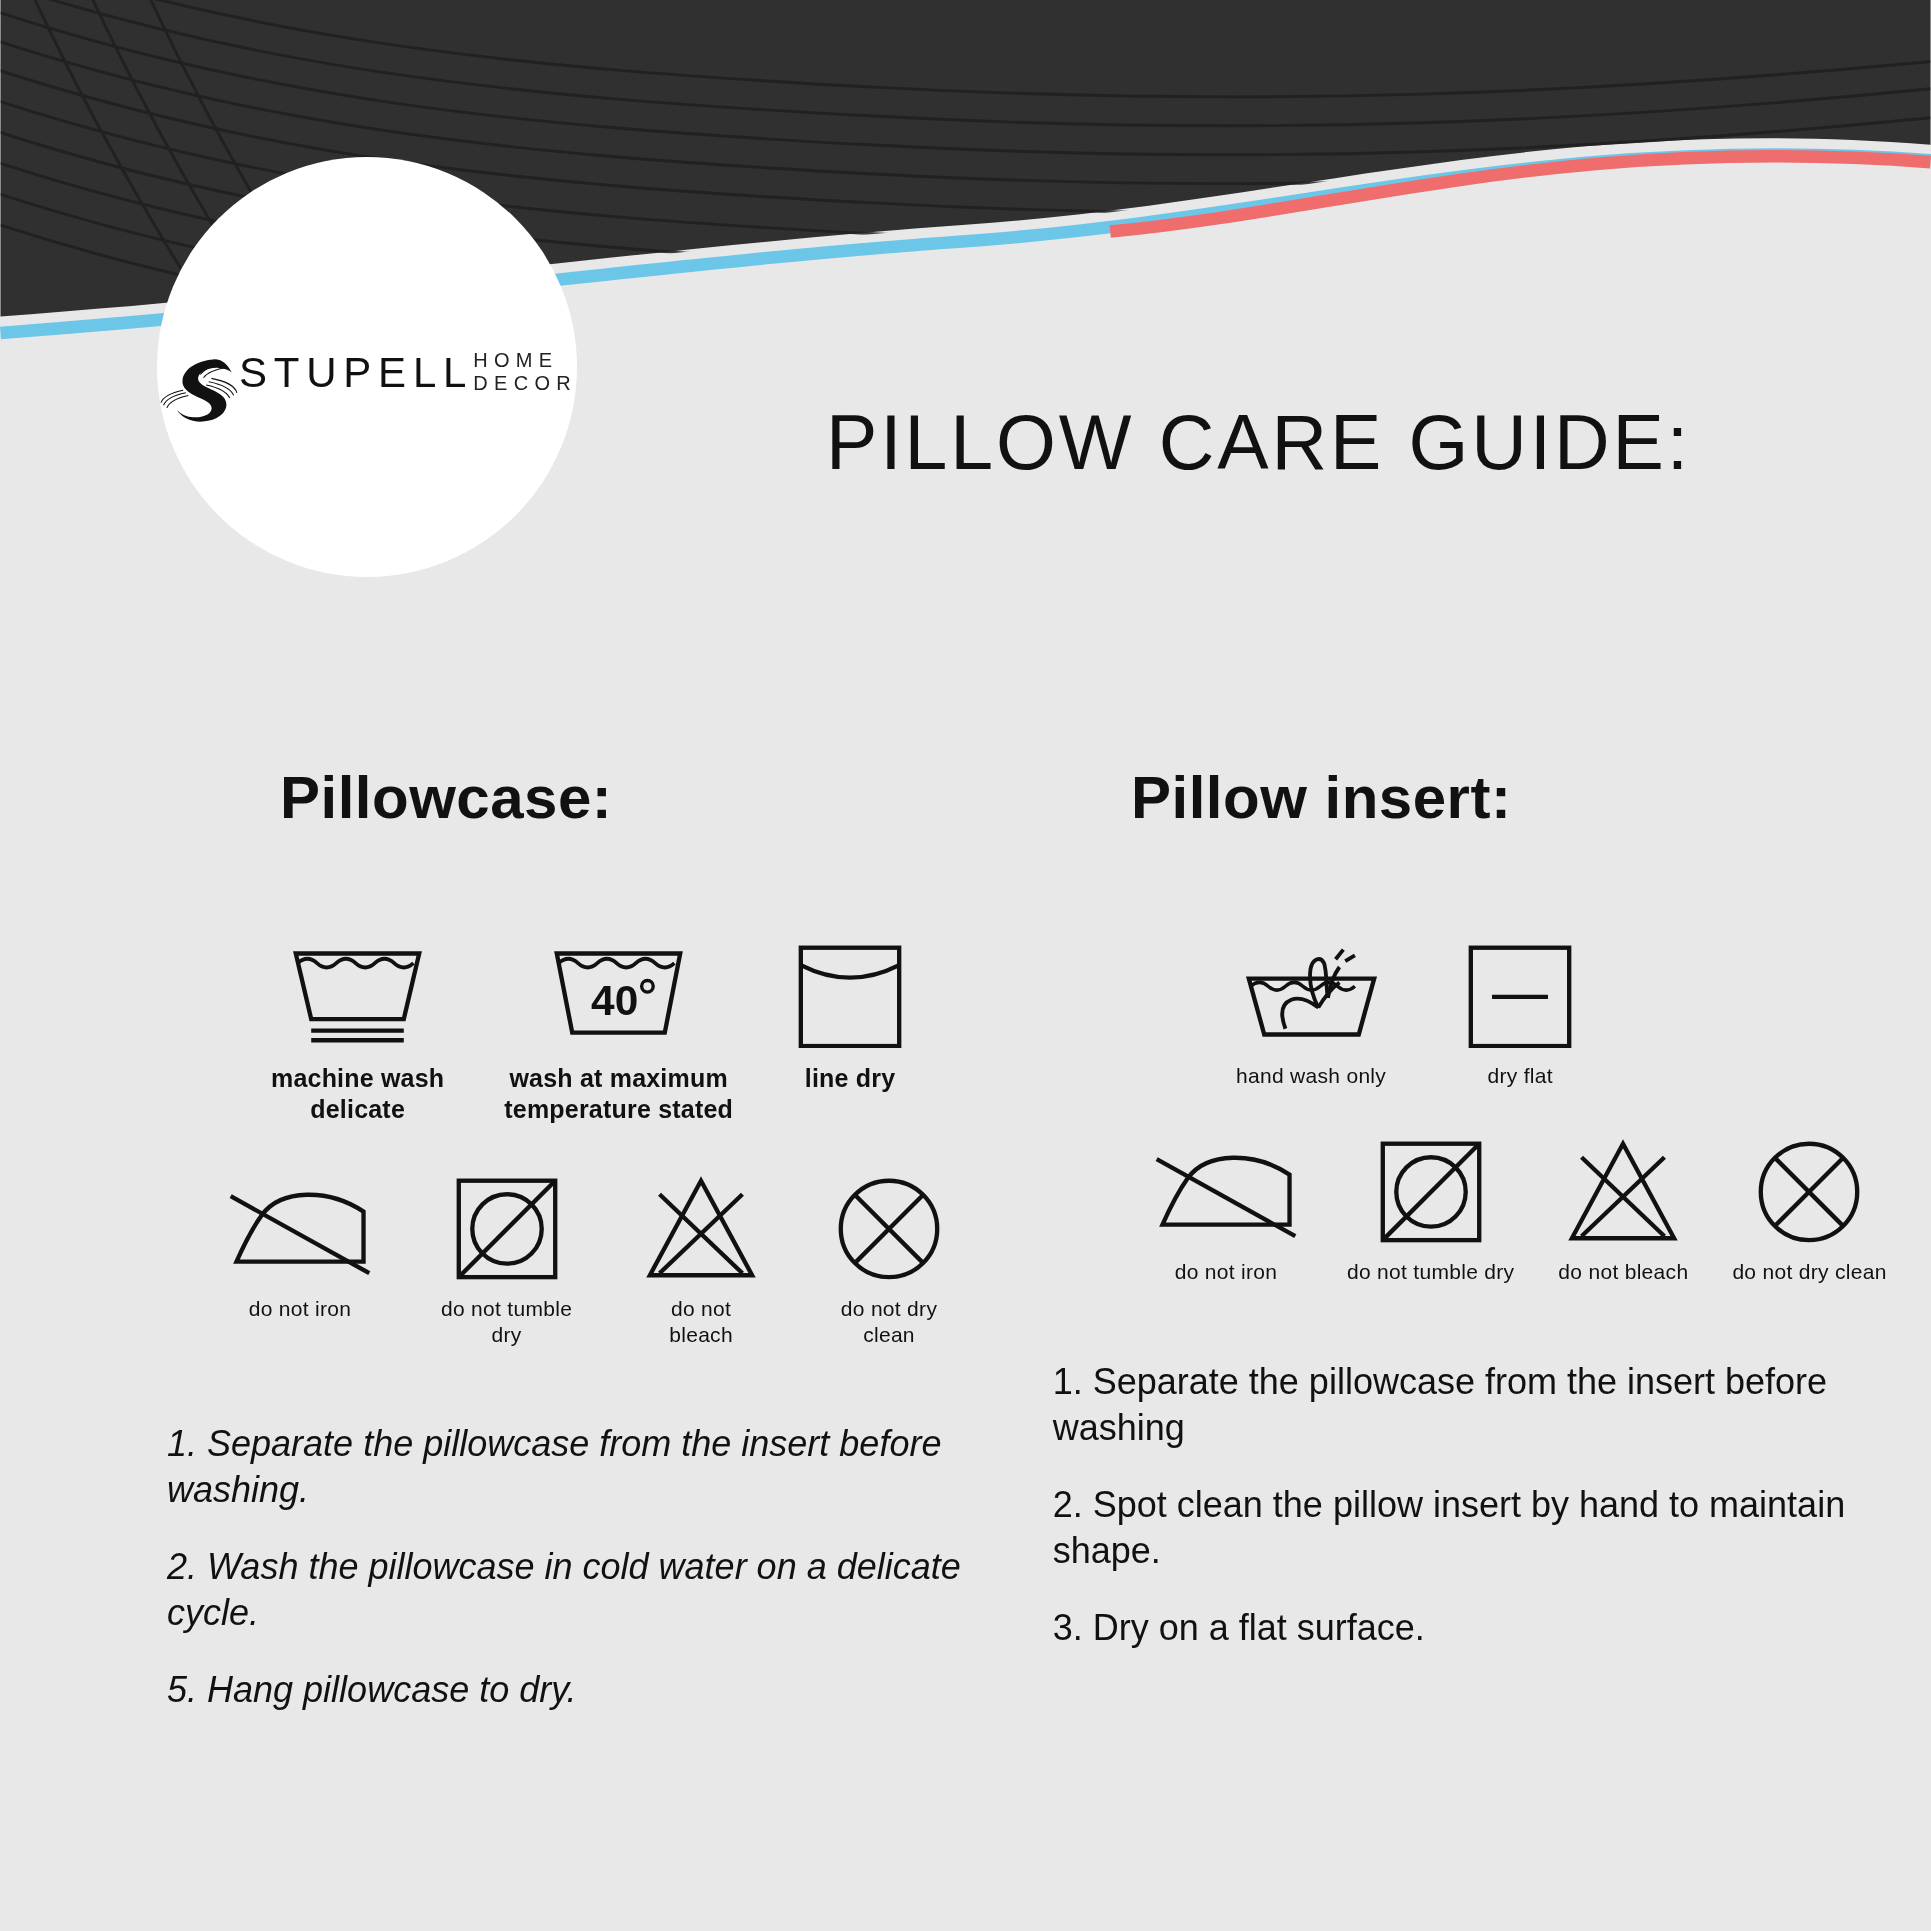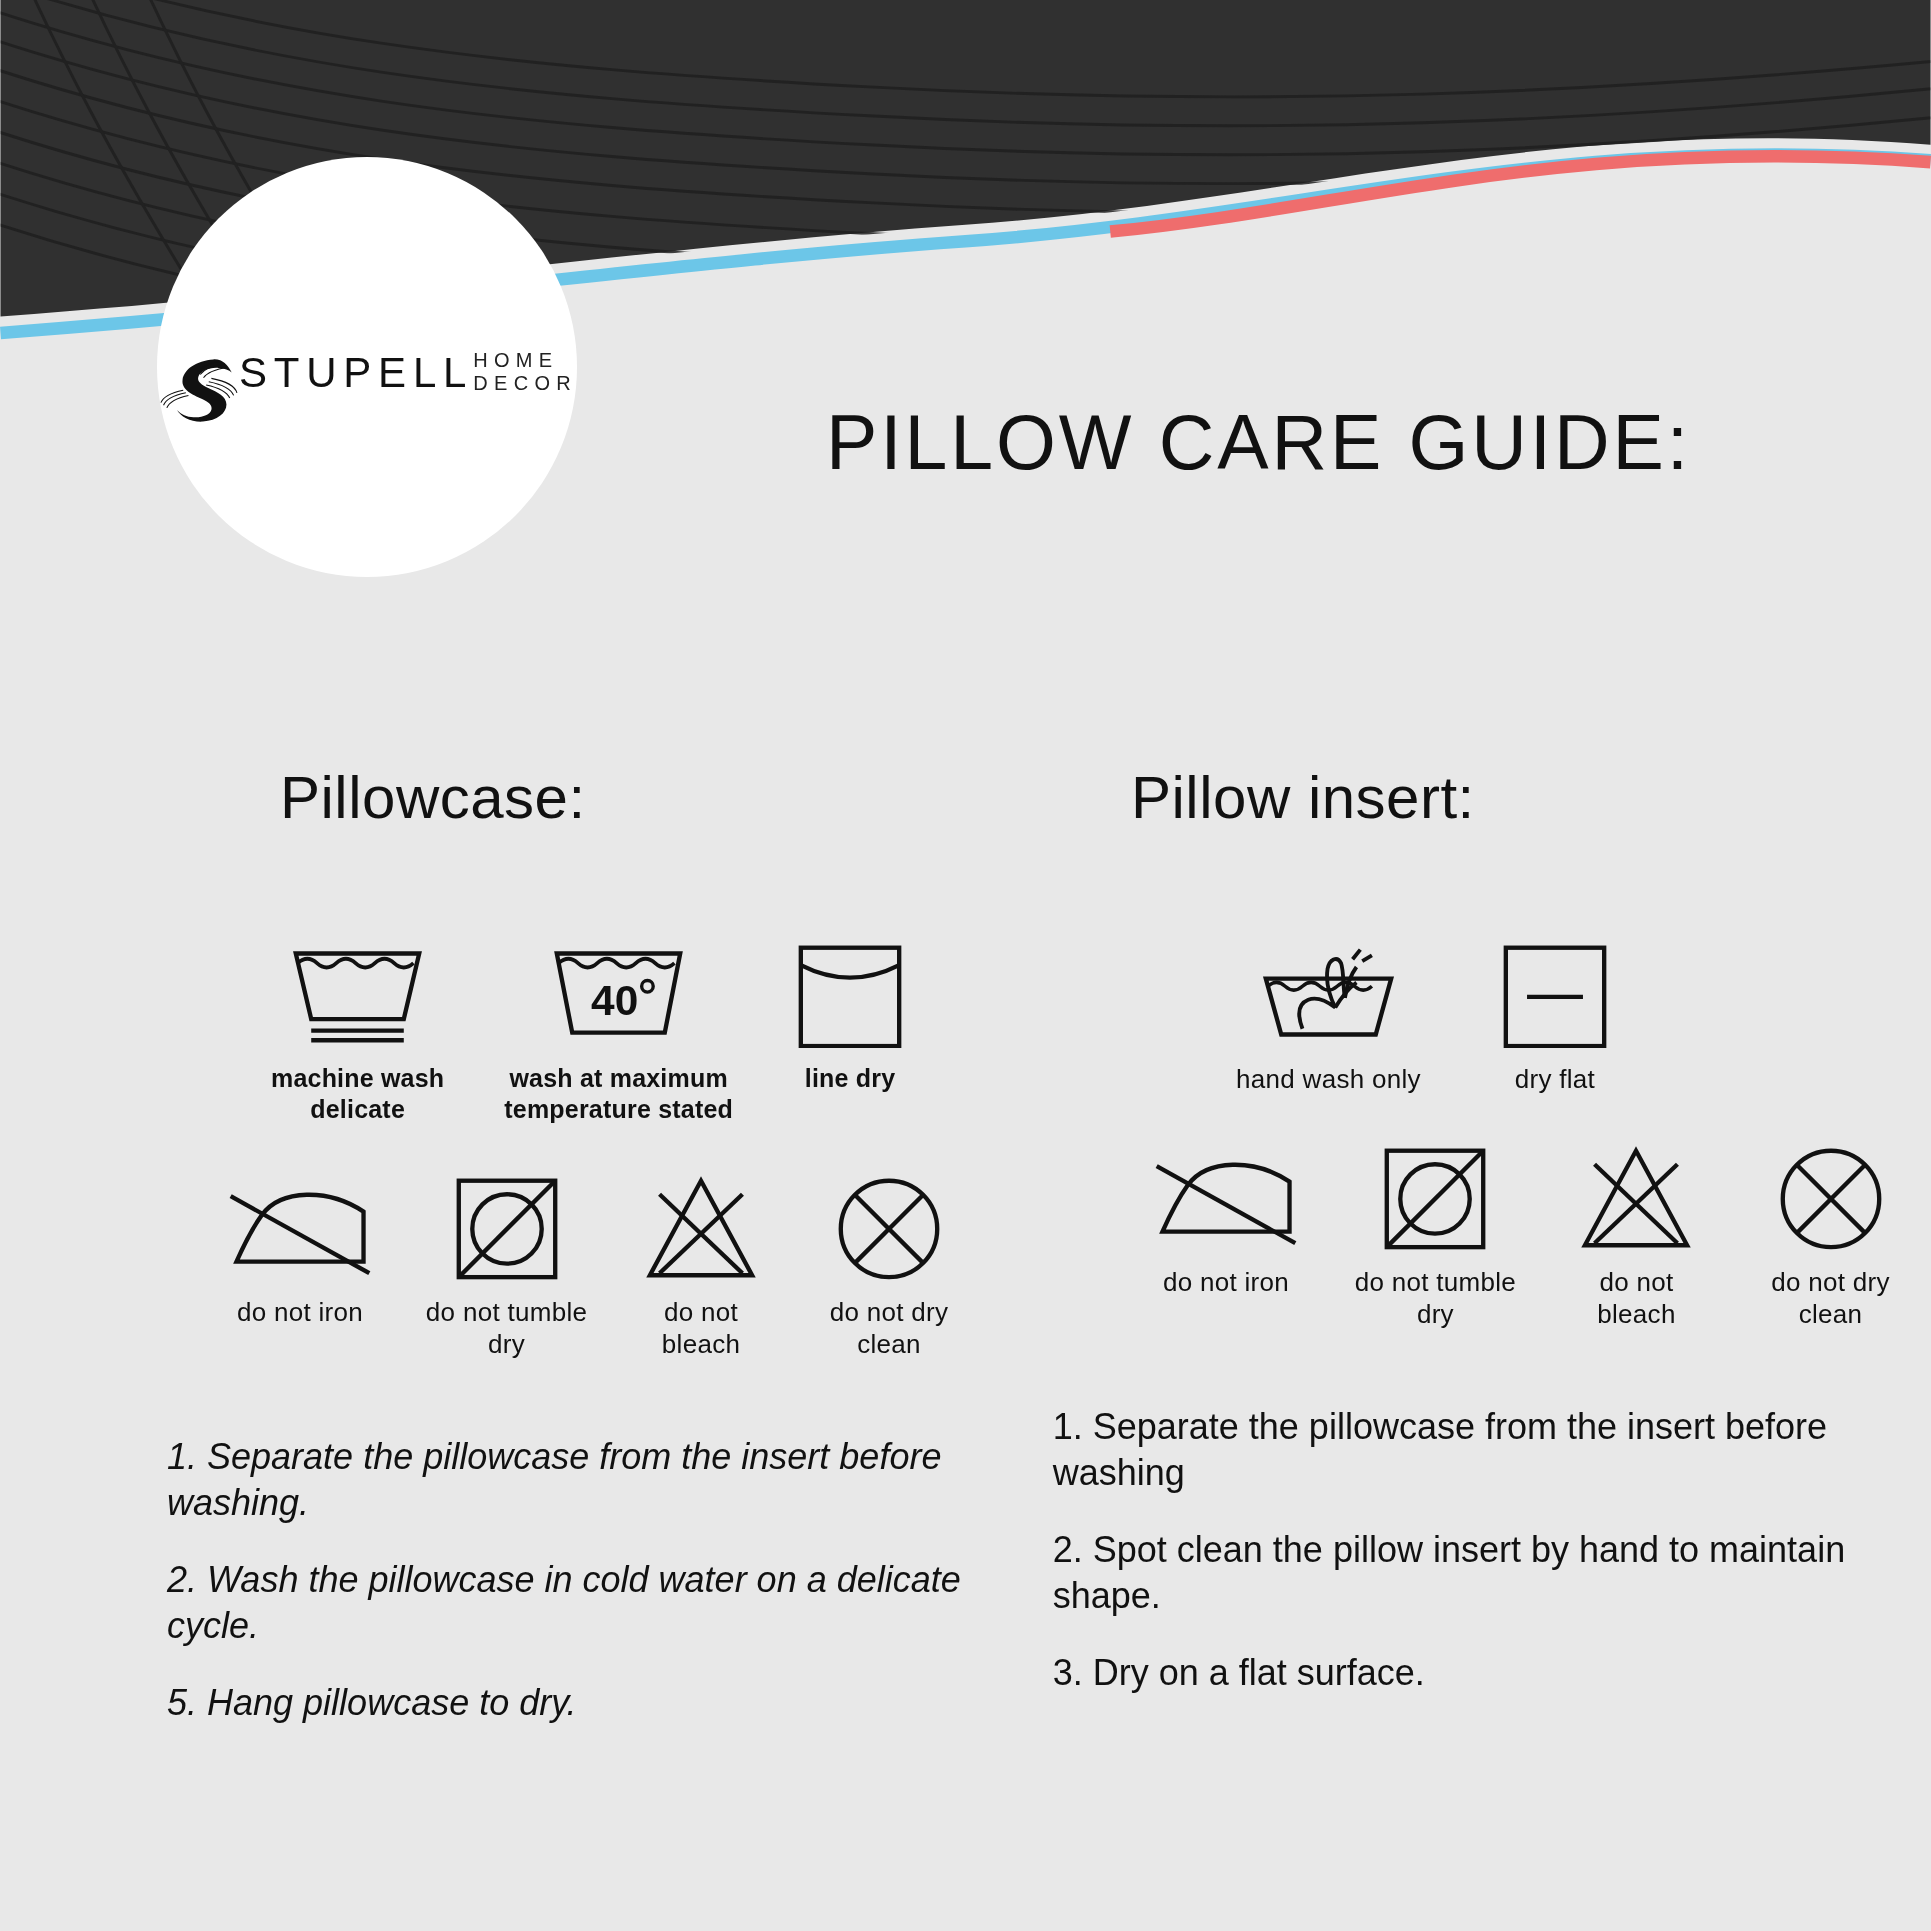--- a/index.html
+++ b/index.html
@@ -76,21 +76,21 @@
   .col {
     position: absolute;
     top: 763px;
   }
   .col-left { left: 97px; width: 869px; }
   .col-right { left: 1043px; width: 869px; }
 
   .col-title {
     font-size: 60px;
     color: #111;
-    font-weight: 400;
+    font-weight: 700;
     letter-spacing: 0.5px;
     margin: 0 0 106px 0;
     white-space: nowrap;
   }
   .col-left .col-title { margin-left: 183px; }
   .col-right .col-title { margin-left: 88px; }
 
   .icon-row {
     display: flex;
     align-items: flex-start;
@@ -112,21 +112,21 @@
     font-size: 25px;
     line-height: 1.25;
     color: #111;
     margin-top: 13.5px;
     letter-spacing: 0.2px;
     font-weight: 700;
   }
   .icon-cell .cap.thin {
     font-weight: 400;
     letter-spacing: 0.3px;
-    font-size: 26px;
+    font-size: 21px;
   }
 
   
   .row1-left { margin-left: 174px; gap: 60px; }
   .row2-left { margin-left: 126px; gap: 46px; margin-top: 46px; }
 
   .steps {
     margin-top: 73px;
   }
   .col-left .steps { margin-left: 70px; width: 801px; font-style: italic; }

